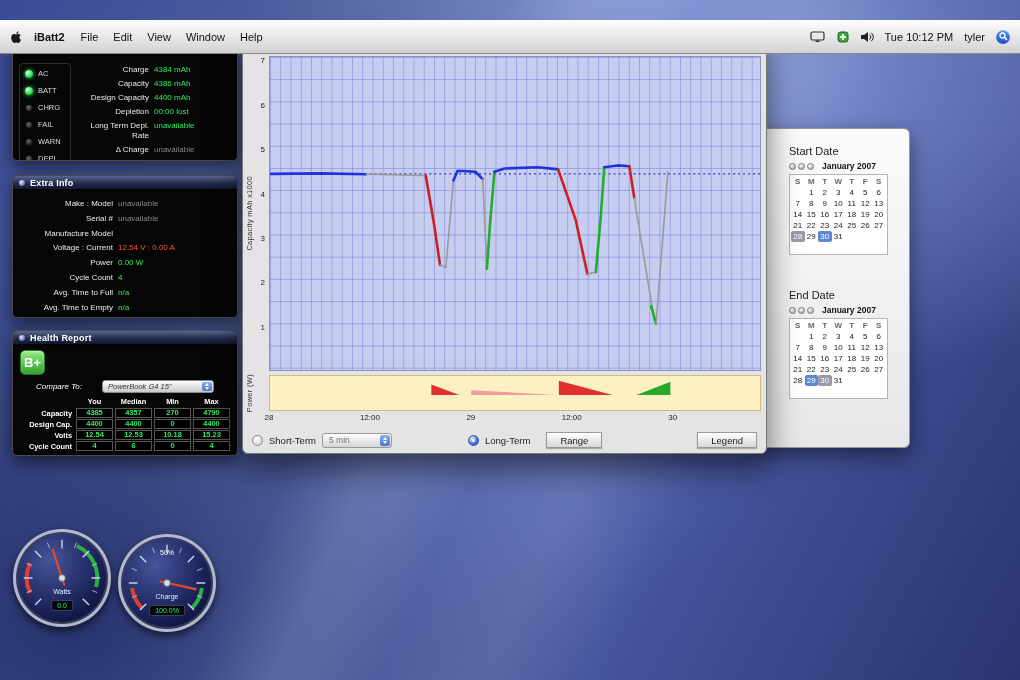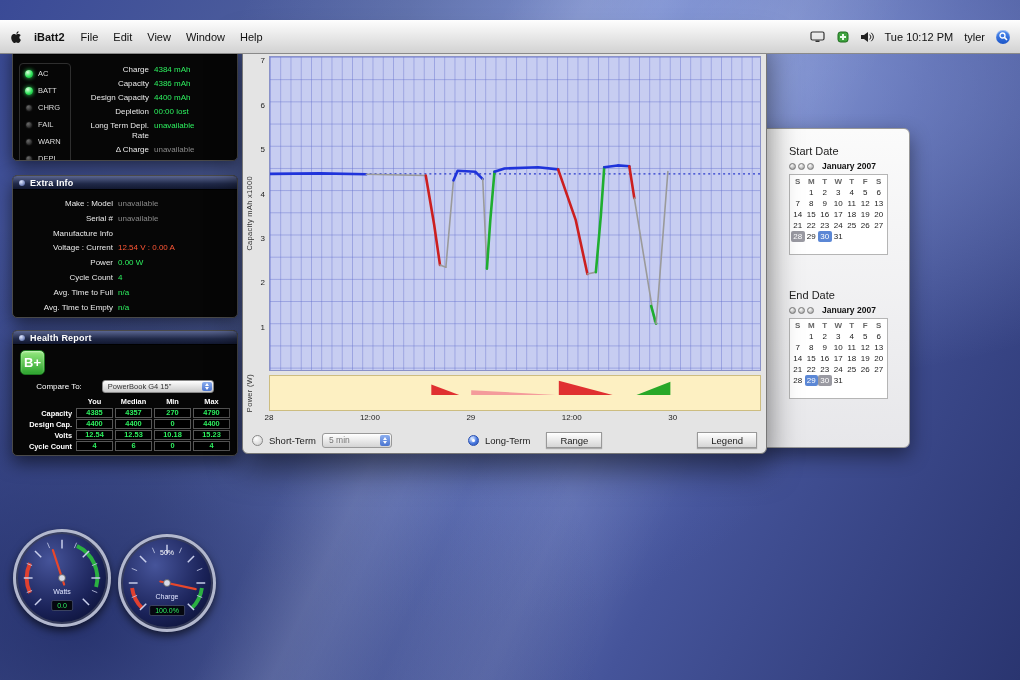--- a/index.html
+++ b/index.html
@@ -57,21 +57,21 @@
   .ei-body { padding:9px 8px; display:flex; flex-direction:column; gap:4.8px; }
 
   #health-report { top:330px; height:126px; }
   .hr-body { padding:5px 7px; }
   .hr-top { display:flex; gap:6px; align-items:flex-start; }
   .grade { width:25px; height:25px; border-radius:5px; flex-shrink:0;
     background:linear-gradient(#96ea80,#2da32e); border:1px solid #1c7a1e; color:#fff; font-weight:bold;
     font-size:13px; display:flex; align-items:center; justify-content:center;
     box-shadow:inset 0 1px 2px rgba(255,255,255,.55); }
   .hr-text { color:#eee; font-size:7.6px; line-height:9.4px; }
-  .compare-row { display:flex; align-items:center; gap:20px; margin:5px 0 4px; justify-content:center; }
+  .compare-row { display:flex; align-items:center; gap:20px; margin:5px 0 4px; justify-content:center;font-style:italic; }
   .compare-label { color:#fff; font-size:8px; }
   .compare-select { width:112px; height:13px; background:linear-gradient(#fff,#c9c9c9); border:1px solid #888;
     border-radius:3px; display:flex; align-items:center; font-size:7.5px; color:#333; padding-left:5px; position:relative; }
   .dd-arrows { position:absolute; right:1px; top:1px; bottom:1px; width:10px; border-radius:2px;
     background:linear-gradient(#8db0f0,#4a74d0); display:flex; flex-direction:column; align-items:center;
     justify-content:center; gap:1px; }
   .dd-arrows i { width:0; height:0; border-left:2.5px solid transparent; border-right:2.5px solid transparent; display:block; }
   .dd-arrows .up { border-bottom:3px solid #fff; }
   .dd-arrows .down { border-top:3px solid #fff; }
   #health-table { margin-top:2px; }
@@ -269,21 +269,21 @@
     <div class="ei-body" id="extra-rows">
         <div class="srow">
           <span class="slabel wide">Make : Model</span>
           <span class="sval dim">unavailable</span>
         </div>
         <div class="srow">
           <span class="slabel wide">Serial #</span>
           <span class="sval dim">unavailable</span>
         </div>
         <div class="srow">
-          <span class="slabel wide">Manufacture Info</span>
+          <span class="slabel wide">Manufacture Model</span>
           <span class="sval dim"></span>
         </div>
         <div class="srow">
           <span class="slabel wide">Voltage : Current</span>
           <span class="sval red">12.54 V : 0.00 A</span>
         </div>
         <div class="srow">
           <span class="slabel wide">Power</span>
           <span class="sval green">0.00 W</span>
         </div>

